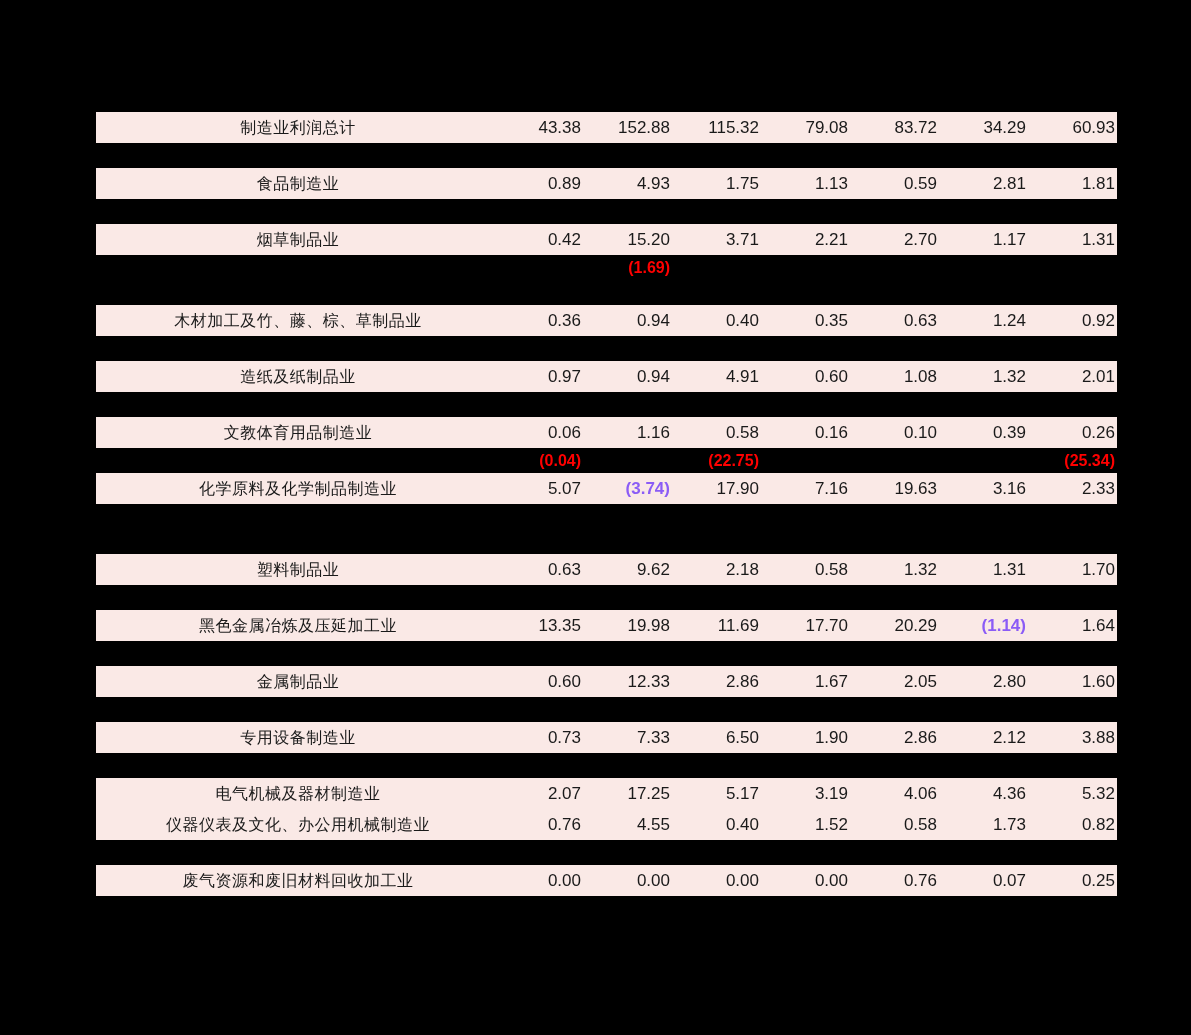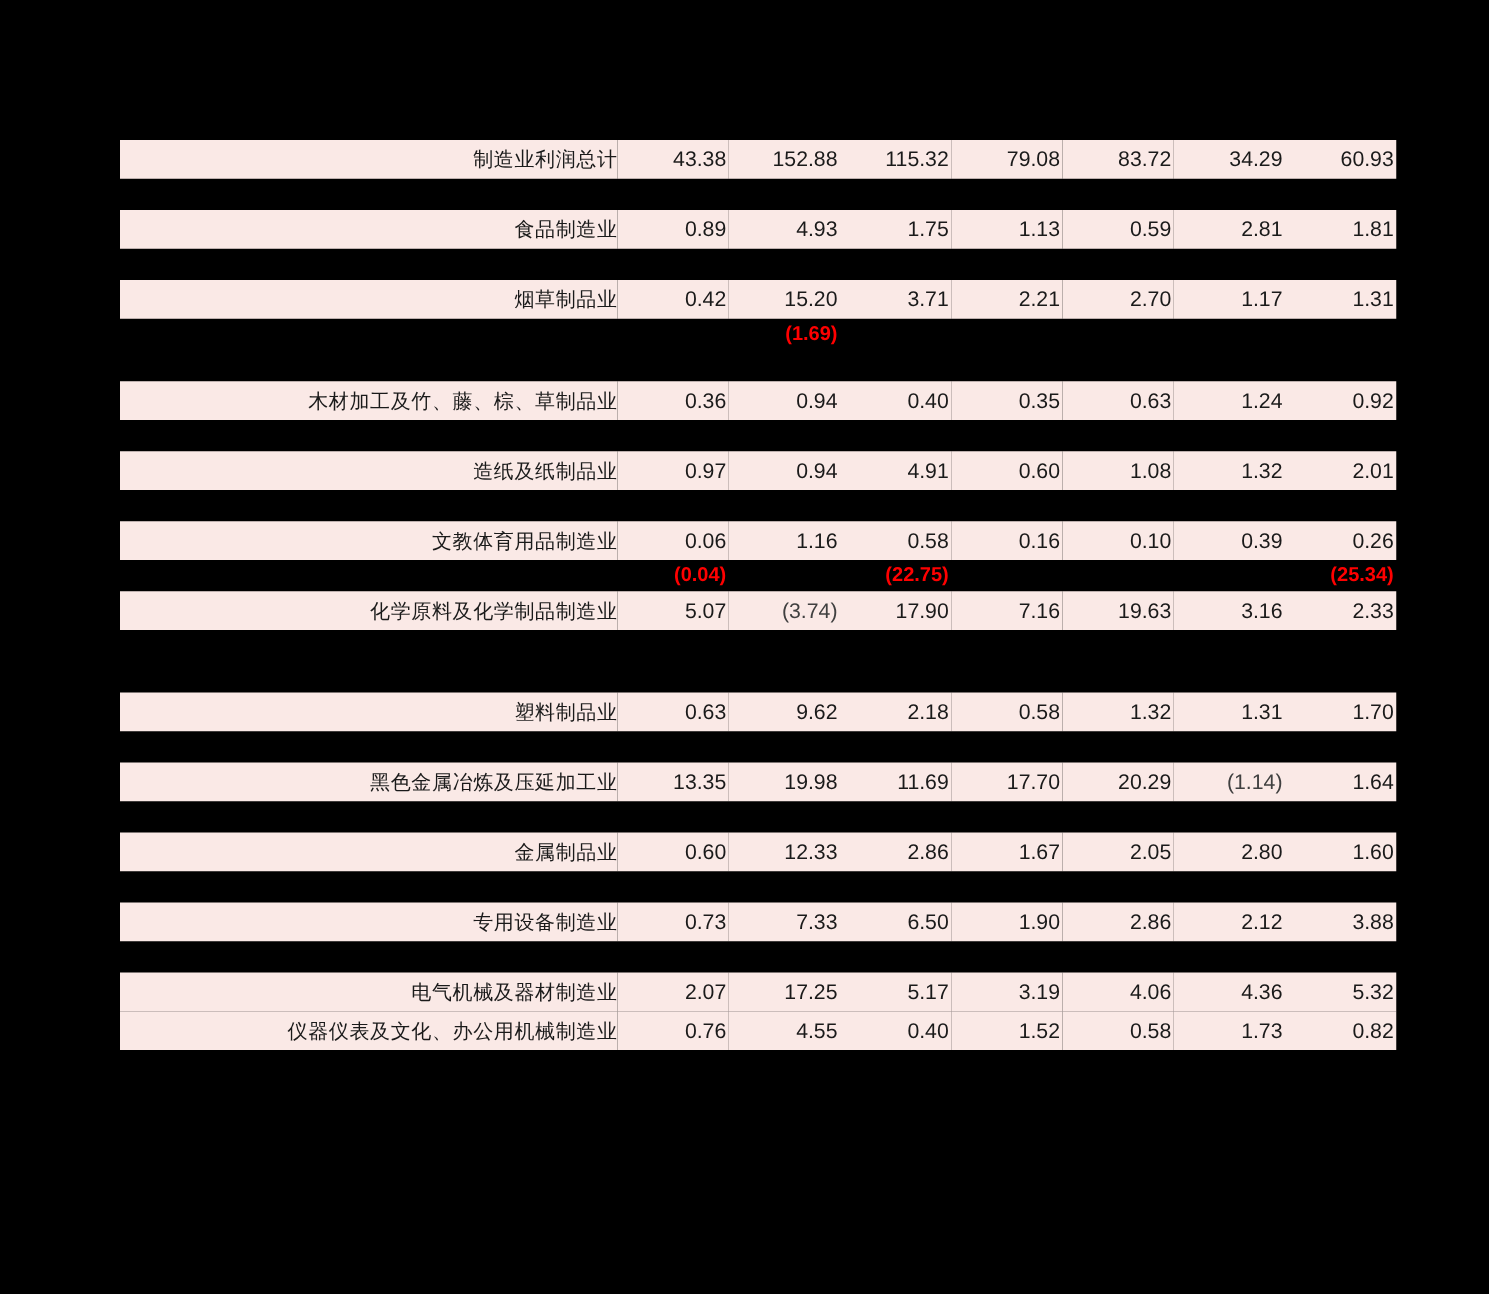--- a/index.html
+++ b/index.html
@@ -54,37 +54,38 @@
   
   tr.gaprow > td {
     background: transparent;
     height: 25px;
     line-height: 25px;
     color: #ff0000;
   }
 
   td.label {
     width: 392px;
-    text-align: right;
+    text-align: center;
     padding-left: 6px;
     font-family: "DejaVu Serif", "Liberation Serif", serif;
     font-size: 16px;
     letter-spacing: 0.5px;
   }
 
   td.num {
     width: 87px;
     text-align: right;
     padding-right: 2px;
     font-size: 17px;
     font-family: "Liberation Sans", "DejaVu Sans", sans-serif;
   }
 
   td.num.neg {
-    color: #404040;
+    color: #8b5cf6;
+    font-weight: bold;
   }
 
   
   tr.gaprow td.num {
     font-size: 16px;
     font-weight: bold;
     color: #ff0000;
     background: transparent;
   }
   tr.gaprow td.label {
@@ -360,15 +361,25 @@
         <tr class="gaprow">
           <td class="label"></td>
           <td class="num"></td>
           <td class="num"></td>
           <td class="num"></td>
           <td class="num"></td>
           <td class="num"></td>
           <td class="num"></td>
           <td class="num"></td>
         </tr>
+        <tr class="datarow">
+          <td class="label">废气资源和废旧材料回收加工业</td>
+          <td class="num">0.00</td>
+          <td class="num">0.00</td>
+          <td class="num">0.00</td>
+          <td class="num">0.00</td>
+          <td class="num">0.76</td>
+          <td class="num">0.07</td>
+          <td class="num">0.25</td>
+        </tr>
       </tbody>
   </table>
 </div>
 
 </body></html>

